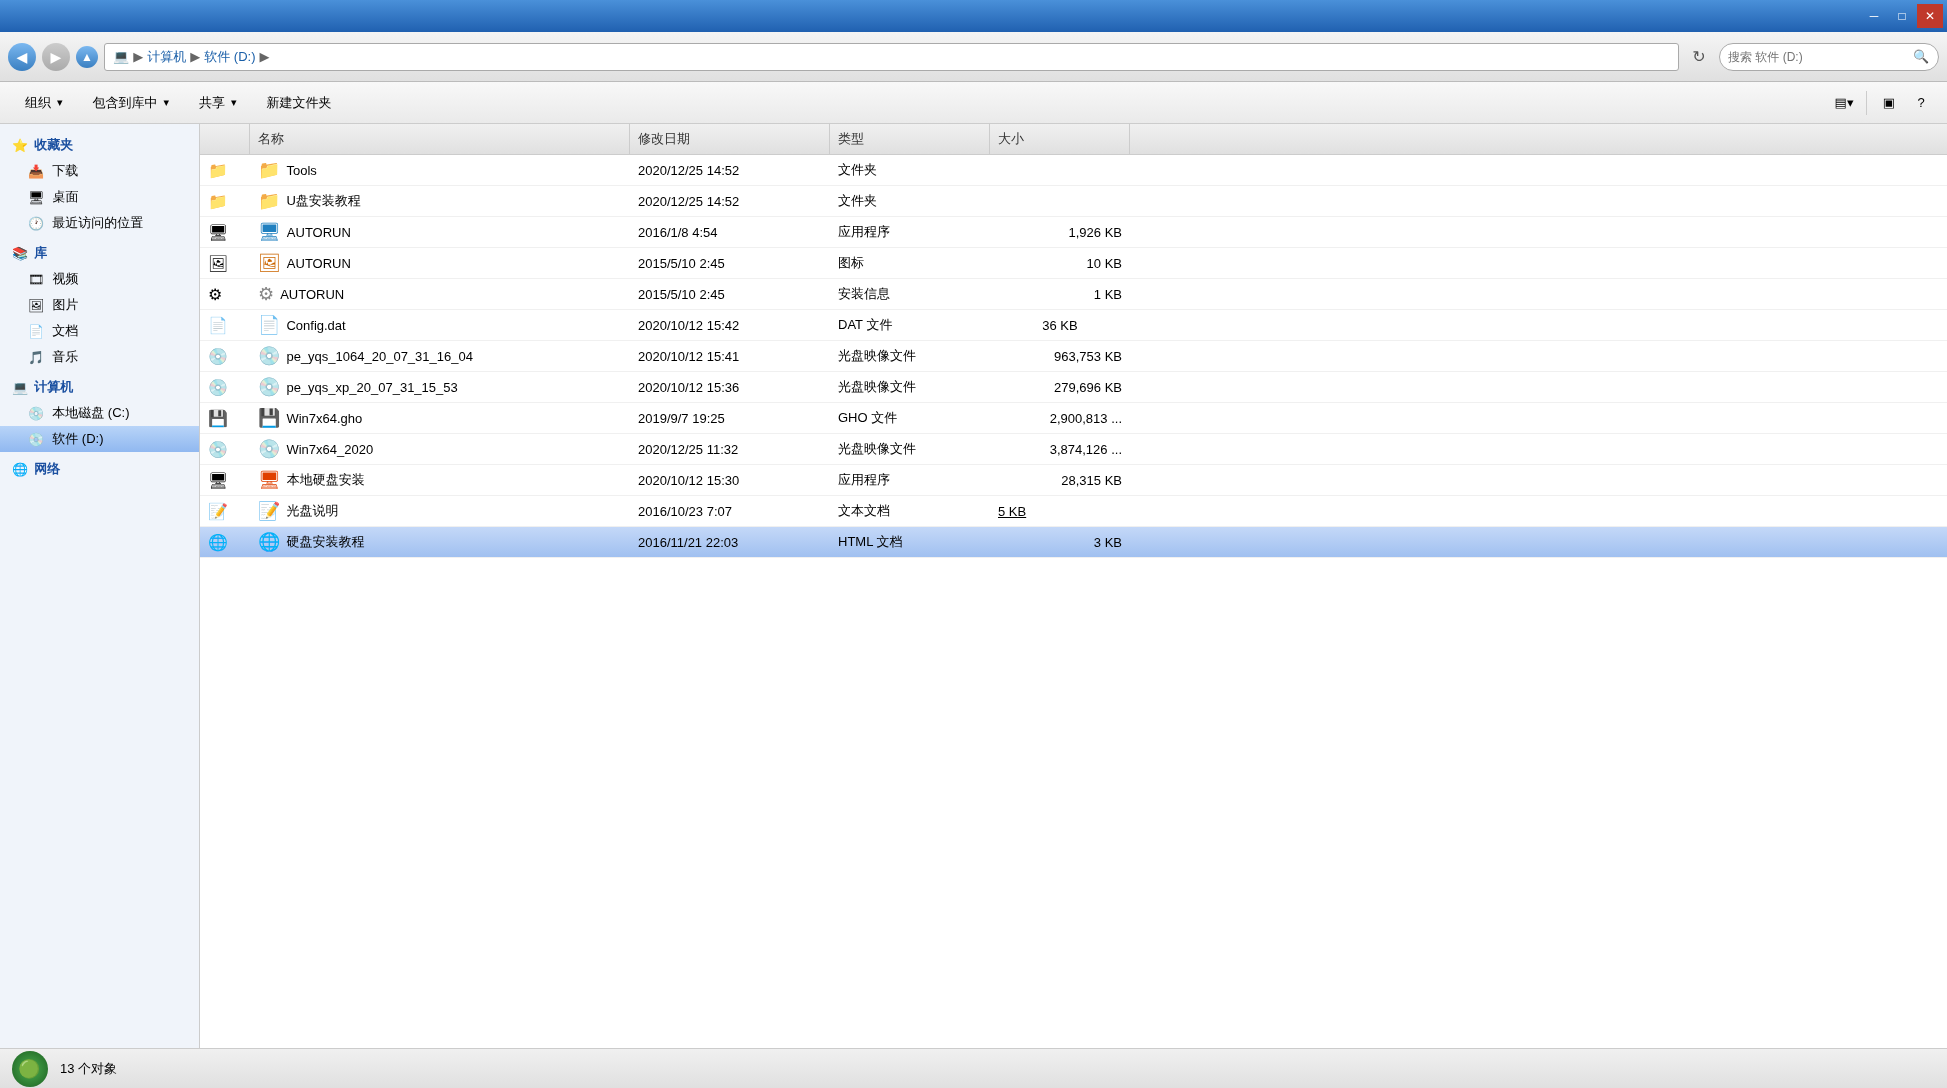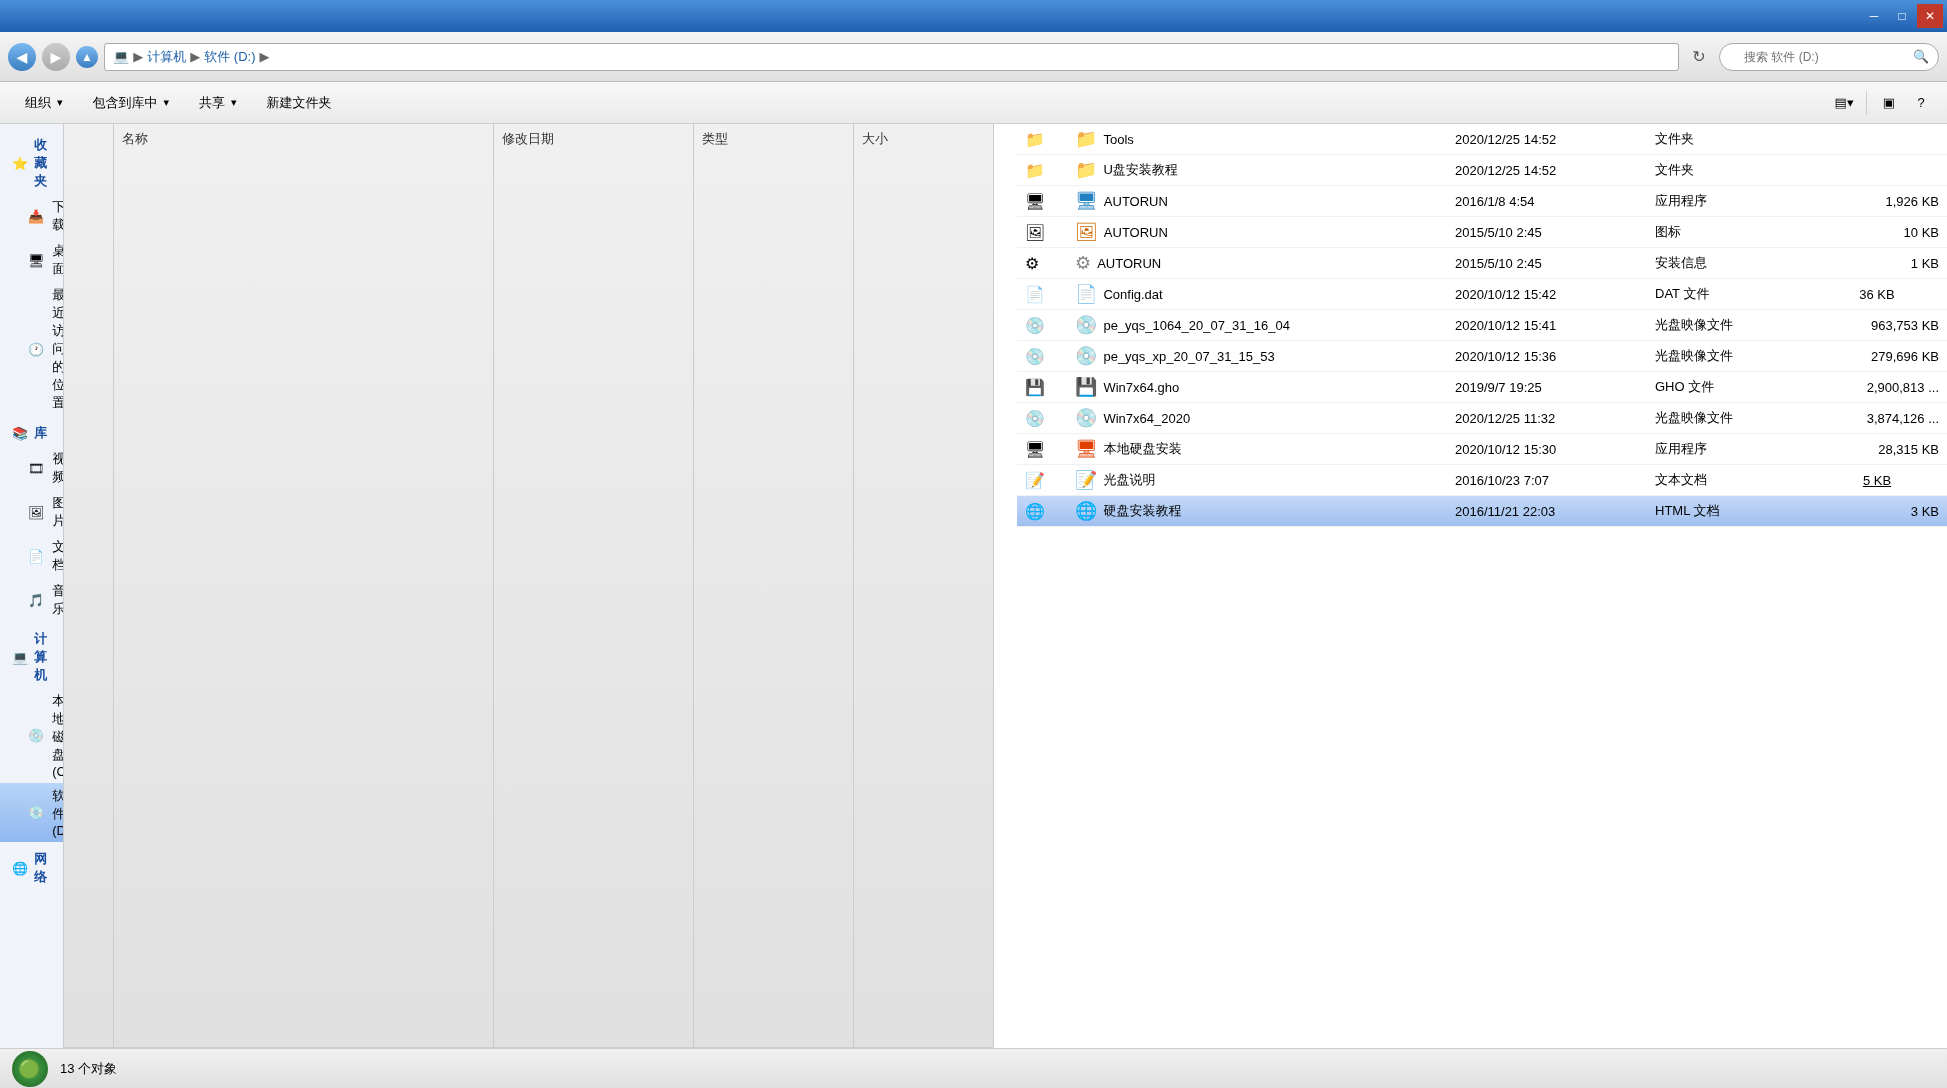--- a/index.html
+++ b/index.html
@@ -80,21 +80,21 @@
       width: 220px;
       height: 28px;
       border: 1px solid #aaa;
       border-radius: 14px;
       display: flex;
       align-items: center;
       padding: 0 8px;
       background: #fff;
     }
     .search-box input {
-      border: none; outline: none; flex: 1; font-size: 12px; background: transparent; margin-left: 16px;
+      border: none; outline: none; flex: 1; font-size: 12px; background: transparent;
     }
 
     
     .toolbar {
       background: linear-gradient(to bottom, #f8f8f8, #eaeaea);
       height: 42px;
       display: flex;
       align-items: center;
       padding: 0 12px;
       gap: 4px;
@@ -167,22 +167,21 @@
     }
     .sidebar-item.active {
       background: linear-gradient(to bottom, #b8d4f8, #90b8f0);
       color: #000;
     }
 
     
     .file-list-area {
       flex: 1;
       display: flex;
-      flex-direction: row;
-      gap: 23px;
+      flex-direction: column;
     }
     .file-list-header {
       display: grid;
       grid-template-columns: 50px 380px 200px 160px 140px;
       background: linear-gradient(to bottom, #f0f0f0, #e0e0e0);
       border-bottom: 1px solid #ccc;
       padding: 0;
     }
     .col-header {
       padding: 6px 8px;
@@ -518,21 +517,21 @@
         <div class="file-row">
       <div class="file-cell">
         <span style="font-size:16px;">📝</span>
       </div>
       <div class="file-name-cell">
         <span class="file-icon" style="color:#555;">📝</span>
         <span>光盘说明</span>
       </div>
       <div class="file-cell">2016/10/23 7:07</div>
       <div class="file-cell">文本文档</div>
-      <div class="file-cell" style="text-align:center;text-decoration:underline;">5 KB</div>
+      <div class="file-cell" style="text-align:left;text-decoration:underline;">5 KB</div>
     </div>
         <div class="file-row selected">
       <div class="file-cell">
         <span style="font-size:16px;">🌐</span>
       </div>
       <div class="file-name-cell">
         <span class="file-icon" style="color:#e07020;">🌐</span>
         <span>硬盘安装教程</span>
       </div>
       <div class="file-cell">2016/11/21 22:03</div>

